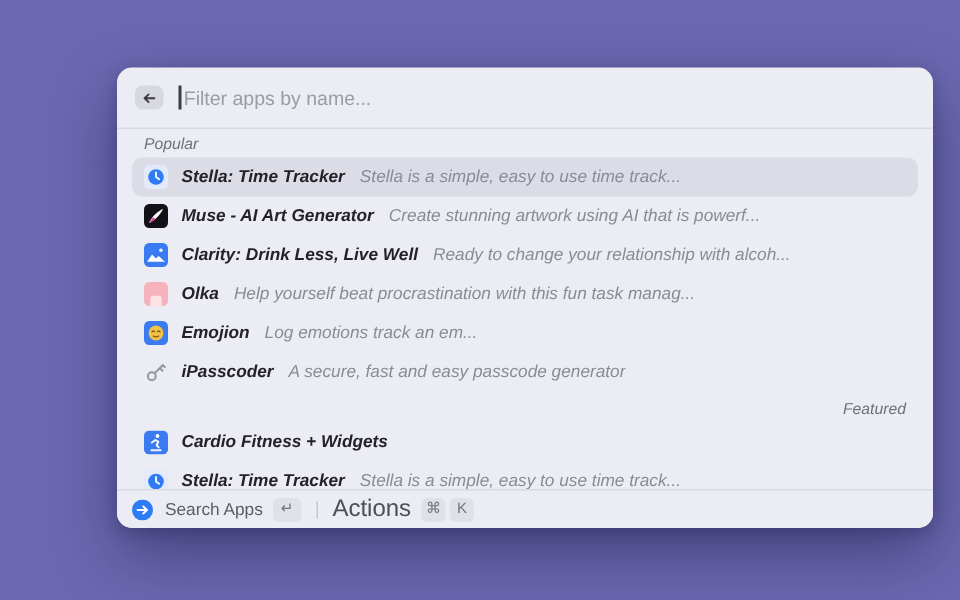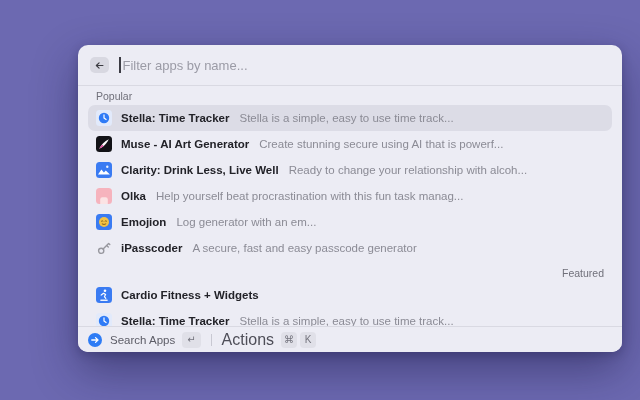--- a/index.html
+++ b/index.html
@@ -51,20 +51,21 @@
   }
   .search-input::placeholder { color: #9b9ba6; }
 
   .divider { height: 1px; background: #d9d9e2; flex: 0 0 1px; }
 
   
   .list {
     flex: 1 1 auto;
     overflow: hidden;
     padding: 4px 10px 0;
+    font-style: italic;
   }
   .section-label {
     font-size: 10.5px; line-height: 12px;
     color: #70707a;
     margin: 0 8px 3px;
   }
   .section-label.later { margin-top: 6px; text-align: right; }
   .row {
     height: 26px;
     display: flex; align-items: center;
@@ -165,21 +166,21 @@
         </div>
         <div class="row">
           <span class="appicon">
             <svg viewBox="0 0 16 16">
               <rect width="16" height="16" rx="3.5" fill="#121216"></rect>
               <path d="M3.2 12.8 C5.6 11.6 9.6 9.4 12.8 3.2 C8.4 5.4 5.4 8.4 3.2 12.8 Z" fill="#fff"></path>
               <path d="M3.2 12.8 C4.1 11.1 5 9.9 6.3 8.8 L7.6 10.1 C6.2 11.2 4.7 12.2 3.2 12.8 Z" fill="#e0489a"></path>
             </svg>
           </span>
           <span class="title">Muse - AI Art Generator</span>
-          <span class="sub">Create stunning secure using AI that is powerf...</span>
+          <span class="sub">Create stunning artwork using AI that is powerf...</span>
         </div>
         <div class="row">
           <span class="appicon">
             <svg viewBox="0 0 16 16">
               <rect width="16" height="16" rx="3.5" fill="#3a7bf2"></rect>
               <circle cx="11.3" cy="4.8" r="1.2" fill="#fff" opacity="0.9"></circle>
               <path d="M2 12.5 L5.4 7.6 L7.9 10.4 L9.8 8.6 L13.9 12.5 Z" fill="#fff"></path>
             </svg>
           </span>
           <span class="title">Clarity: Drink Less, Live Well</span>
@@ -197,21 +198,21 @@
         </div>
         <div class="row">
           <span class="appicon">
             <svg viewBox="0 0 16 16">
               <rect width="16" height="16" rx="3.5" fill="#3a7bf2"></rect>
               <circle cx="8" cy="8" r="5" fill="#f3c245"></circle>
               <path d="M5.4 7.1 Q6.2 6.3 7 7.1 M9 7.1 Q9.8 6.3 10.6 7.1 M6.2 10 Q8 11.2 9.8 10" stroke="#7a5a14" stroke-width="0.9" fill="none" stroke-linecap="round"></path>
             </svg>
           </span>
           <span class="title">Emojion</span>
-          <span class="sub">Log generator with an em...</span>
+          <span class="sub">Log emotions track an em...</span>
         </div>
         <div class="row">
           <span class="appicon">
             <svg viewBox="0 0 16 16">
               <g fill="none" stroke="#98989f" stroke-width="1.4" stroke-linecap="round">
                 <circle cx="5.2" cy="10.8" r="2.6"></circle>
                 <path d="M7.1 8.9 L12.6 3.4 M10.6 5.4 L12.3 7.1 M12.6 3.4 L13.8 4.6"></path>
               </g>
             </svg>
           </span>

